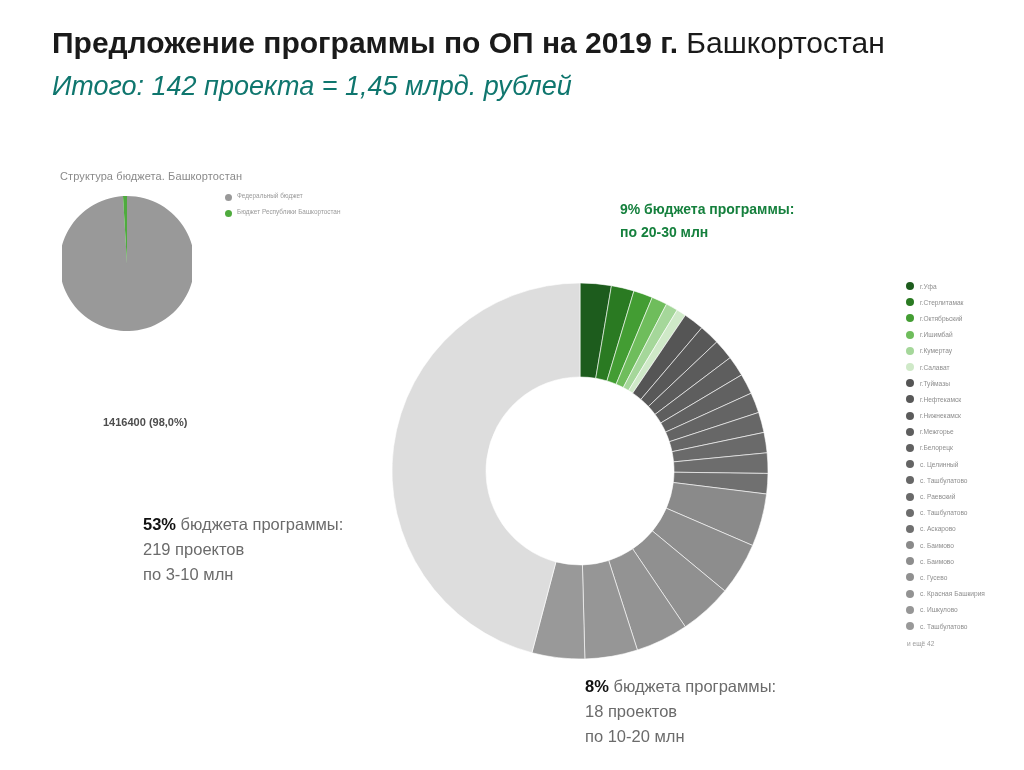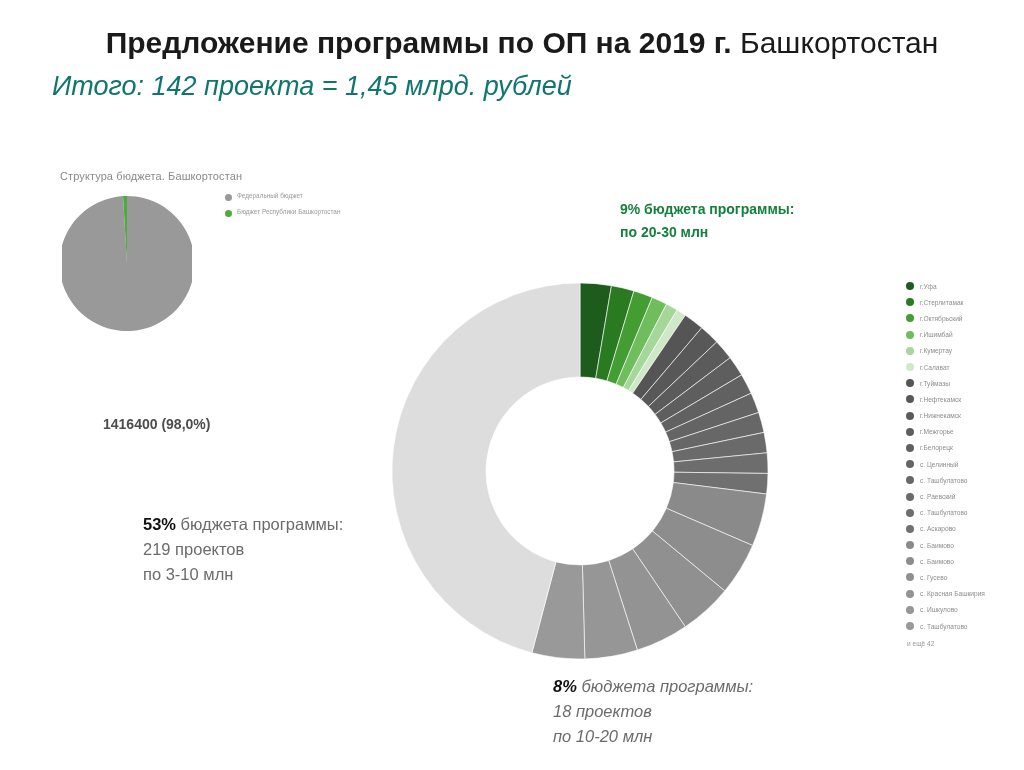--- a/index.html
+++ b/index.html
@@ -10,21 +10,21 @@
     font-family:"Liberation Sans","DejaVu Sans",sans-serif;
     color:#222;
     overflow:hidden;
     position:relative;
   }
   #slide{position:relative;width:1024px;height:770px;}
 
   
   .title-wrap{position:absolute;left:52px;top:24px;width:940px;}
   .title-line1{
-    font-size:30px;line-height:38px;color:#1a1a1a;white-space:nowrap;text-align:center;
+    font-size:30px;line-height:38px;color:#1a1a1a;white-space:nowrap;
   }
   .title-line1 .bold{font-weight:bold;}
   .title-line1 .norm{font-weight:normal;}
   .title-line2{
     font-size:27px;line-height:36px;font-weight:normal;color:#0f766e;
     margin-top:6px;white-space:nowrap;font-style:italic;
   }
 
   
   .pie-panel{position:absolute;left:45px;top:122px;width:300px;height:180px;margin-top:44px;}
@@ -36,39 +36,39 @@
   .pie-legend{position:absolute;left:180px;top:26px;width:120px;}
   .pie-legend-row{display:flex;align-items:flex-start;margin-bottom:7px;}
   .pie-legend-dot{
     width:7px;height:7px;border-radius:50%;flex:0 0 7px;margin-top:2px;margin-right:5px;
   }
   .pie-legend-label{
     font-size:6.4px;line-height:8.4px;color:#9a9a9a;
   }
   .pie-value-label{
     position:absolute;left:58px;top:250px;
-    font-size:14px;color:#4d4d4d;white-space:nowrap;font-weight:bold;
+    font-size:11px;color:#4d4d4d;white-space:nowrap;font-weight:bold;
   }
 
   
   .donut-wrap{position:absolute;left:392px;top:283px;width:376px;height:376px;}
 
   
   .callout{position:absolute;white-space:nowrap;}
   .callout .ln{display:block;}
   .callout-green{
     left:620px;top:198px;
     color:#15803d;font-size:14px;line-height:23px;font-weight:bold;
   }
   .callout-gray{
     color:#6b6b6b;font-size:16.5px;line-height:25px;font-weight:normal;
   }
   .callout-gray b{color:#111;font-weight:bold;}
   .callout-83{left:143px;top:512px;}
-  .callout-8{left:553px;top:674px;font-style:italic;}
+  .callout-8{left:585px;top:674px;}
 
   
   .city-legend{position:absolute;left:906px;top:278px;width:118px;}
   .city-row{display:flex;align-items:center;height:16.2px;}
   .city-dot{
     width:8px;height:8px;border-radius:50%;flex:0 0 8px;margin-right:6px;
   }
   .city-label{
     font-size:6.6px;line-height:9px;color:#8e8e8e;white-space:nowrap;
   }

